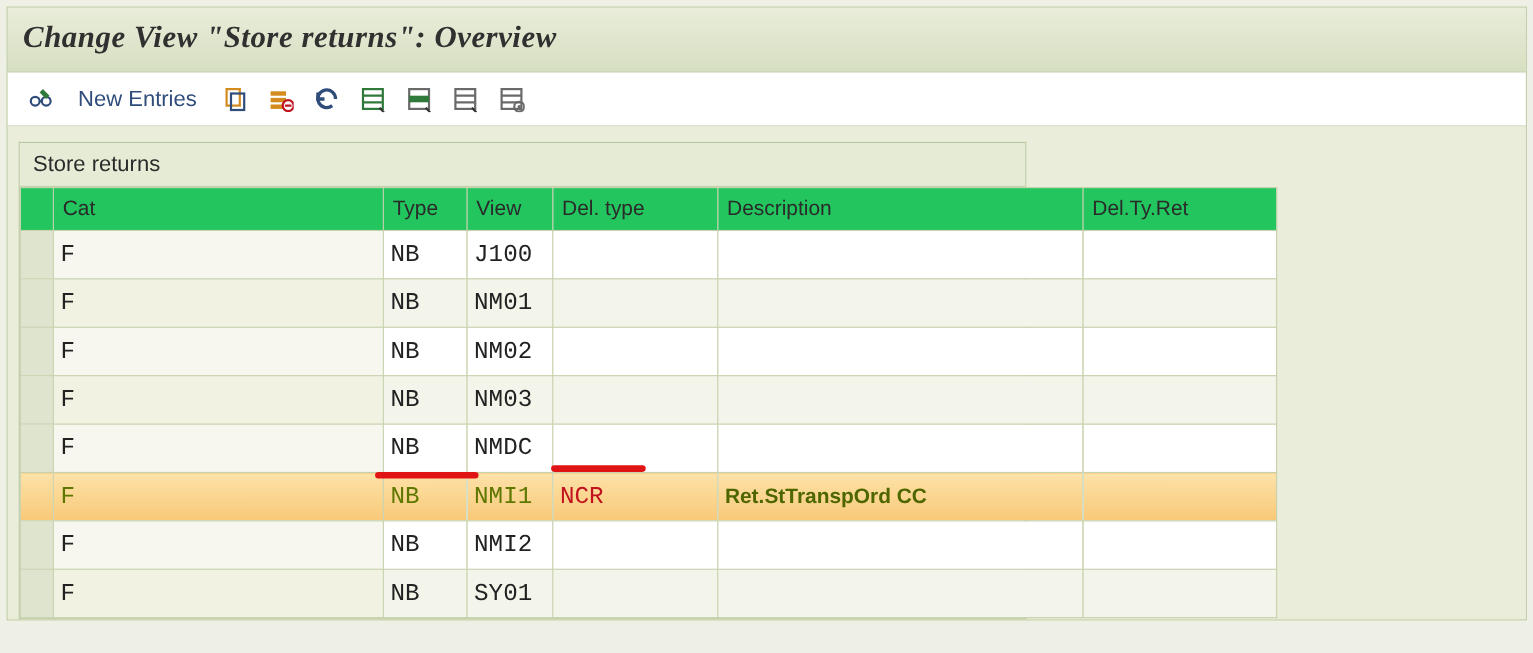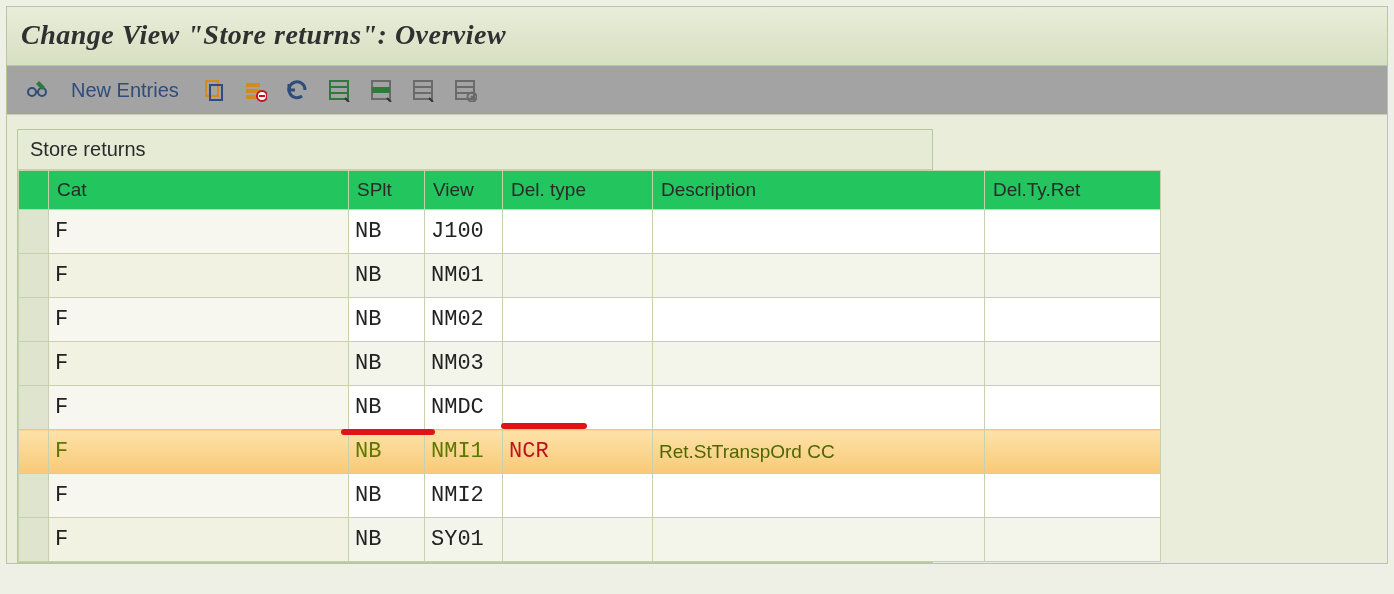--- a/index.html
+++ b/index.html
@@ -19,21 +19,21 @@
     font-weight: 700;
     font-size: 28px;
     color: #303030;
     letter-spacing: .5px;
   }
   .toolbar {
     display: flex;
     align-items: center;
     gap: 10px;
     padding: 10px 14px;
-    background: #a3a3a3;
+    background: #ffffff;
     border-bottom: 1px solid #c7d1ae;
   }
   .toolbar .btn {
     display: inline-flex;
     align-items: center;
     gap: 4px;
     padding: 2px 4px;
     color: #2f4c7a;
     font-size: 20px;
     cursor: pointer;
@@ -92,21 +92,21 @@
     white-space: nowrap;
     overflow: hidden;
   }
   tbody tr td:first-child {
     width: 30px;
     background:#dfe4cf;
   }
   tbody tr.even td:not(:first-child) { background:#f3f5ea; }
   tbody td.cat-cell   { background:#f7f7f0; }
   tbody tr.even td.cat-cell { background:#f1f2e1; }
-  tbody td.desc-cell, tbody td.ret-cell { font-family: Arial, Helvetica, sans-serif; font-size:19px; color:#3a3a3a;}
+  tbody td.desc-cell, tbody td.ret-cell { font-family: Arial, Helvetica, sans-serif; font-size:19px; color:#3a3a3a;font-weight:bold;}
   
   tbody tr.hot td {
     background: linear-gradient(#fde2a8,#f8c978)!important;
     color: #5d7700;
   }
   tbody tr.hot td .changed { color:#c1121f;margin-top:30px; }
   tbody tr.hot td.desc-cell { color:#4e6600; font-family: Arial, Helvetica, sans-serif; font-size:19px;}
 
   
   .underline-wrap { position:relative; }
@@ -197,21 +197,21 @@
             <col class="type">
             <col class="splt">
           <col class="del">
             <col class="desc">
             <col class="ret">
         </colgroup>
         <thead>
           <tr>
             <th></th>
             <th>Cat</th>
-            <th>SPlt</th>
+            <th>Type</th>
             <th>View</th>
             <th>Del. type</th>
             <th>Description</th>
             <th>Del.Ty.Ret</th>
           </tr>
         </thead>
         <tbody id="tbody">
             <tr>
               <td></td>
               <td class="cat-cell">F</td>

